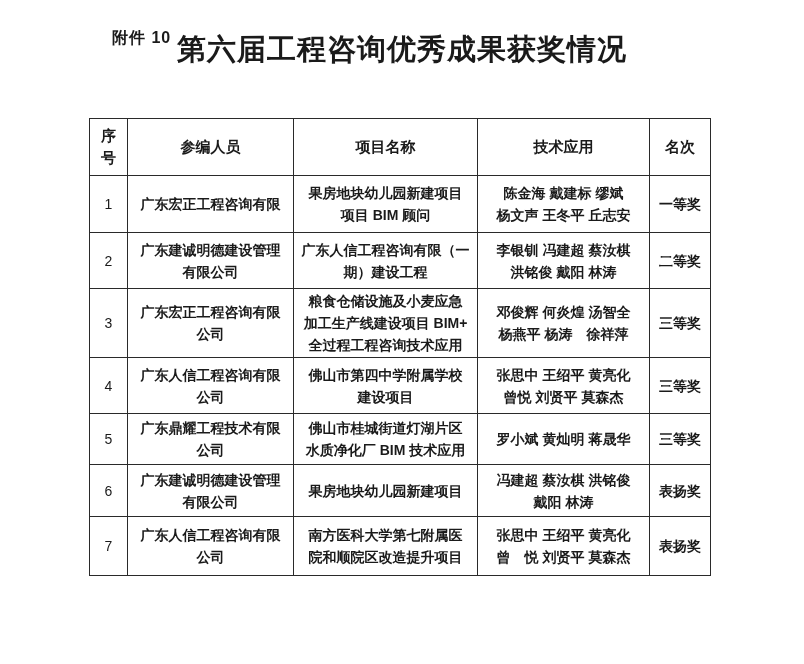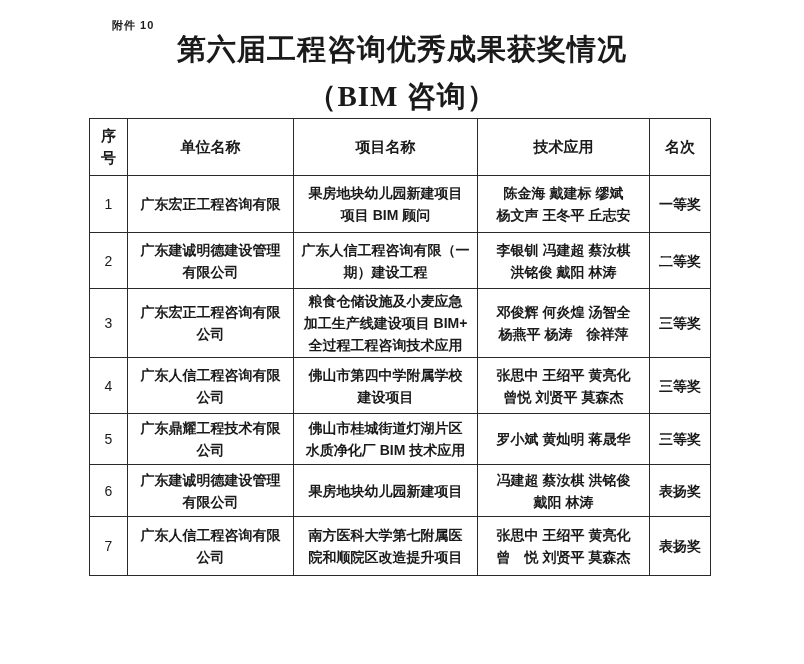--- a/index.html
+++ b/index.html
@@ -7,22 +7,22 @@
   body {
     width: 804px; height: 664px;
     position: relative;
     overflow: hidden;
     font-family: "Liberation Sans", "DejaVu Sans", sans-serif;
     color: #1a1a1a;
   }
   .page { position: absolute; inset: 0; background: #ffffff; }
 
   .attachment {
-    position: absolute; left: 112px; top: 18px;
-    font-size: 11px; font-weight: bold;
+    position: absolute; left: 112px; top: 28px;
+    font-size: 16px; font-weight: bold;
     letter-spacing: 1px;
   }
   .title {
     position: absolute; left: 0; top: 30px; width: 100%;
     text-align: center;
     font-family: "Liberation Serif", "DejaVu Serif", serif;
     font-size: 29px; font-weight: bold; letter-spacing: 1px;
   }
   .subtitle {
     position: absolute; left: 0; top: 77px; width: 100%;
@@ -72,35 +72,34 @@
   tr.r6 { height: 52px; }
   tr.r7 { height: 59px; }
 </style>
 </head>
 <body>
 
 <div class="page">
 
   <div class="attachment">附件 10</div>
   <div class="title">第六届工程咨询优秀成果获奖情况</div>
-  <div class="subtitle">（BIM 咨询）</div>
 
   <table class="awards">
     <colgroup>
       <col class="c-no">
         <col class="c-unit">
         <col class="c-project">
         <col class="c-people">
         <col class="c-award">
     </colgroup>
     <thead>
       <tr class="hr">
         <th>序
 号</th>
-        <th>单位名称</th>
+        <th>参编人员</th>
         <th>项目名称</th>
         <th>技术应用</th>
         <th>名次</th>
       </tr>
     </thead>
     <tbody>
       <tr class="r1">
         <td class="no">1</td>
         <td class="unit">广东宏正工程咨询有限</td>
         <td class="project">果房地块幼儿园新建项目

